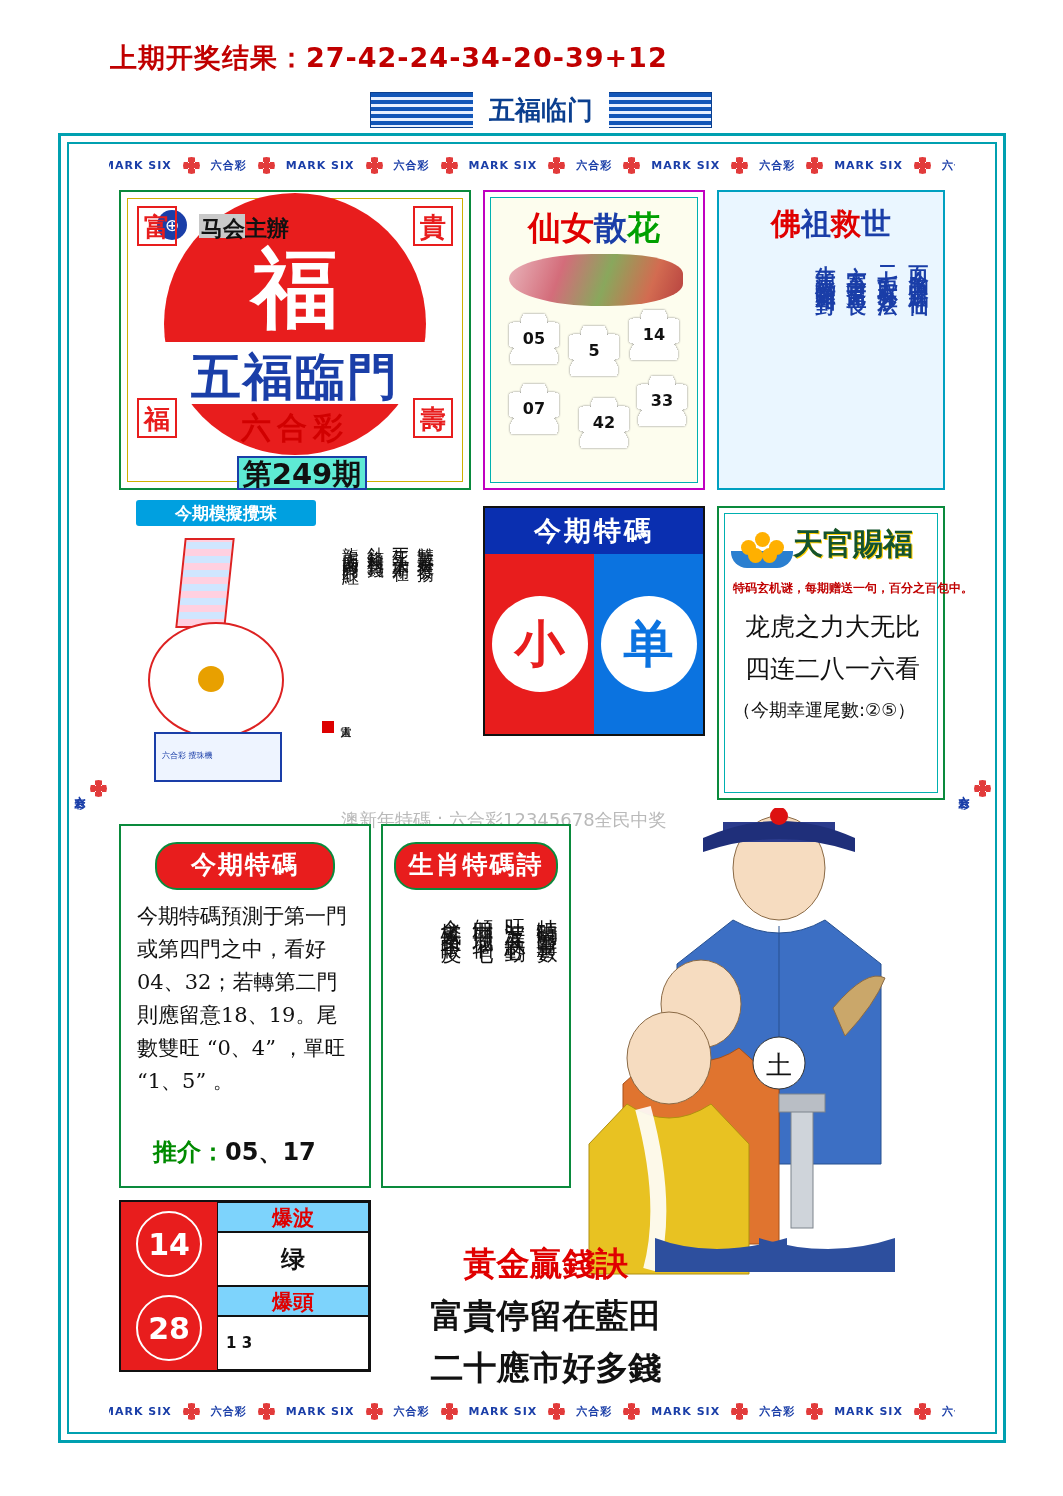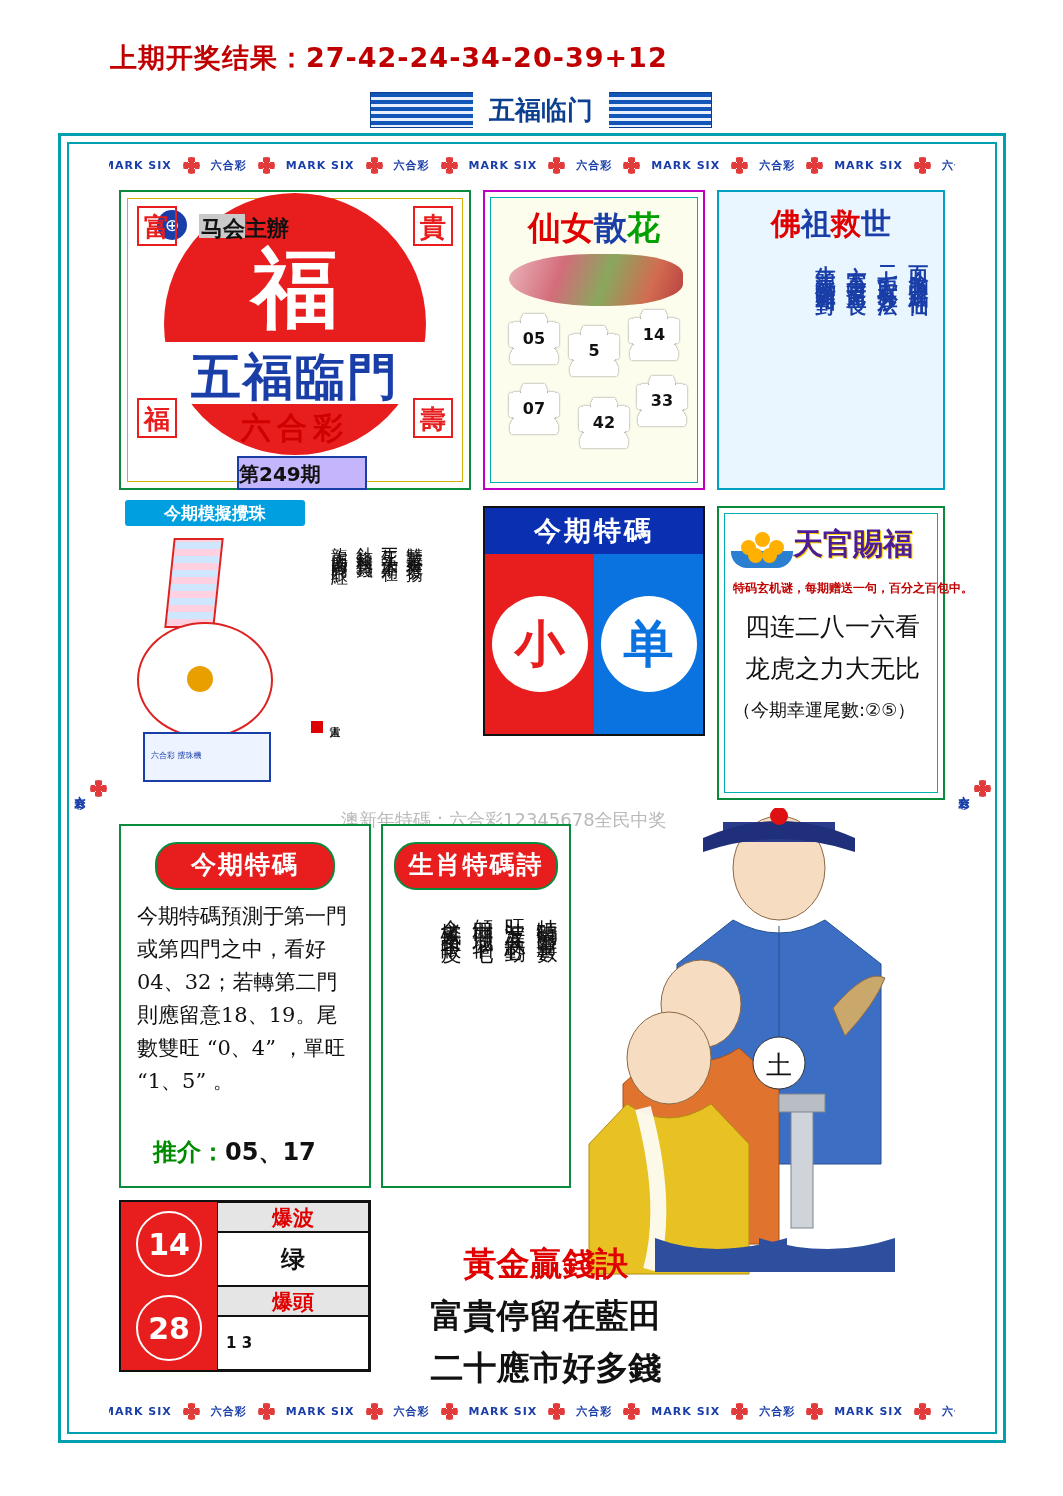--- a/index.html
+++ b/index.html
@@ -85,22 +85,22 @@
     font-size:50px;font-weight:bold;color:#1a3ea8;white-space:nowrap;
     font-family:"DejaVu Serif","Liberation Serif",serif;letter-spacing:2px;
   }
   .subtxt{
     position:absolute;left:50%;top:216px;transform:translateX(-50%);
     font-size:30px;font-weight:bold;color:#d10000;white-space:nowrap;letter-spacing:6px;
     font-family:"DejaVu Serif","Liberation Serif",serif;
   }
   .issue{
     position:absolute;left:116px;top:264px;width:130px;height:34px;
-    border:2px solid #1a3ea8;background:#c4b5fd;color:#111;font-weight:bold;
-    font-size:20px;line-height:32px;box-sizing:border-box;
+    border:2px solid #1a3ea8;background:#5eead4;color:#111;font-weight:bold;
+    font-size:29px;text-align:center;line-height:32px;box-sizing:border-box;
   }
   .corner{position:absolute;width:40px;height:40px;border:2px solid #e81d1d;color:#e81d1d;
           font-size:26px;font-weight:bold;text-align:center;line-height:38px;
           font-family:"DejaVu Serif","Liberation Serif",serif;box-sizing:border-box;}
   .corner.tl{left:16px;top:14px;}
   .corner.tr{right:16px;top:14px;}
   .corner.bl{left:16px;bottom:50px;}
   .corner.br{right:16px;bottom:50px;}
   .host{
     position:absolute;left:80px;top:22px;font-size:22px;font-weight:bold;color:#111;
@@ -149,21 +149,21 @@
     white-space:nowrap;font-size:30px;font-weight:bold;
     font-family:"DejaVu Serif","Liberation Serif",serif;}
   .buddhatitle .a{color:#e00000;}
   .buddhatitle .b{color:#1a3ea8;}
   .vpoem{position:absolute;top:58px;right:10px;display:flex;flex-direction:row;gap:4px;}
   .vline{writing-mode:vertical-rl;text-orientation:upright;font-size:20px;
     color:#1a3ea8;font-weight:bold;letter-spacing:5px;height:212px;
     font-family:"DejaVu Serif","Liberation Serif",serif;}
 
   
-  .simbox{position:absolute;left:2px;top:312px;width:352px;height:300px;}
+  .simbox{position:absolute;left:13px;top:312px;width:352px;height:300px;}
   .simlabel{
     position:absolute;left:10px;top:0;width:180px;height:26px;background:#00a0e0;
     color:#fff;font-size:17px;font-weight:bold;text-align:center;line-height:26px;
     border-radius:3px;
   }
   .machine{position:absolute;left:14px;top:36px;width:190px;height:250px;}
   .mtube{position:absolute;left:40px;top:2px;width:46px;height:86px;border:2px solid #d22;
          background:repeating-linear-gradient(0deg,#ffd0e0 0 7px,#cfe6ff 7px 14px);transform:skewX(-6deg);}
   .mcircle{position:absolute;left:8px;top:86px;width:132px;height:112px;border:2px solid #d22;
     border-radius:50%;background:#fff;}
@@ -190,21 +190,21 @@
     display:flex;align-items:center;justify-content:center;
     font-size:50px;font-weight:bold;
     font-family:"DejaVu Serif","Liberation Serif",serif;}
   .ball.r{color:#e81d1d;}
   .ball.b{color:#0b73e0;}
 
   
   .tgbox{position:absolute;left:604px;top:318px;width:228px;height:294px;
     border:2px solid #0a8a3c;background:#fff;box-sizing:border-box;}
   .tg-in{position:absolute;inset:5px;border:1px solid #00b0b0;}
-  .tgtitle{position:absolute;left:74px;top:16px;font-size:30px;font-weight:bold;color:#4c1d95;
+  .tgtitle{position:absolute;left:74px;top:16px;font-size:30px;font-weight:bold;color:#14532d;
     white-space:nowrap;font-family:Liberation Sans, sans-serif;
     text-shadow:1px 1px 0 #ffcf00;}
   .bowl{position:absolute;left:12px;top:14px;width:62px;height:46px;}
   .bowl .b{position:absolute;left:0;bottom:0;width:62px;height:17px;border-radius:0 0 16px 16px;background:#2a7fd0;}
   .bowl .g{position:absolute;width:15px;height:15px;border-radius:50%;background:#ffb000;}
   .tgnote{position:absolute;left:14px;top:72px;right:10px;font-size:12px;color:#c00000;font-weight:bold;
     white-space:nowrap;}
   .tgpoem{position:absolute;left:26px;top:98px;font-size:25px;color:#111;line-height:42px;
     font-family:"DejaVu Serif","Liberation Serif",serif;}
   .tgtail{position:absolute;left:14px;top:190px;font-size:18px;color:#111;white-space:nowrap;}
@@ -235,21 +235,21 @@
 
   
   .numbox{position:absolute;left:6px;top:1012px;width:252px;height:172px;
     border:2px solid #111;background:#e81d1d;box-sizing:border-box;display:flex;}
   .numleft{width:96px;display:flex;flex-direction:column;}
   .numcell{flex:1;display:flex;align-items:center;justify-content:center;}
   .numcircle{width:62px;height:62px;border-radius:50%;border:2px solid #fff;background:#e81d1d;
     color:#fff;font-size:30px;font-weight:bold;display:flex;align-items:center;justify-content:center;}
   .numright{flex:1;display:flex;flex-direction:column;}
   .tagrow{flex:1;display:flex;flex-direction:column;}
-  .tag{height:30px;background:#e5e5e5;color:#e00000;font-size:21px;font-weight:bold;
+  .tag{height:30px;background:#7dd3fc;color:#e00000;font-size:21px;font-weight:bold;
     text-align:center;line-height:30px;border:1px solid #111;box-sizing:border-box;}
   .tagval{flex:1;background:#fff;color:#111;font-size:24px;font-weight:bold;
     display:flex;align-items:center;justify-content:center;border:1px solid #111;box-sizing:border-box;}
   .tagval.small{font-size:15px;justify-content:flex-start;padding-left:8px;gap:14px;}
 
   .goldbox{position:absolute;left:268px;top:1052px;width:330px;height:172px;}
   .goldtitle{position:absolute;left:50%;transform:translateX(-50%);top:2px;font-size:33px;font-weight:bold;
     color:#e00000;white-space:nowrap;font-family:"DejaVu Serif","Liberation Serif",serif;}
   .goldline{position:absolute;left:0;width:330px;text-align:center;font-size:33px;color:#111;font-weight:bold;
     font-family:"DejaVu Serif","Liberation Serif",serif;white-space:nowrap;}
@@ -432,22 +432,22 @@
           <div class="b"></div>
           <div class="g" style="left:10px;top:18px"></div>
           <div class="g" style="left:24px;top:10px"></div>
           <div class="g" style="left:38px;top:18px"></div>
           <div class="g" style="left:17px;top:26px"></div>
           <div class="g" style="left:31px;top:26px"></div>
         </div>
         <div class="tgtitle">天官賜福</div>
         <div class="tgnote">特码玄机谜，每期赠送一句，百分之百包中。</div>
         <div class="tgpoem">
+          <div>龙虎之力大无比</div>
           <div>四连二八一六看</div>
-          <div>龙虎之力大无比</div>
         </div>
         <div class="tgtail">（今期幸運尾數:②⑤）</div>
       </div>
 
       <div class="watermark">澳新年特碼：六合彩12345678全民中奖</div>
 
       <div class="tema2">
         <div class="oval">今期特碼</div>
         <div class="body">今期特碼預測于第一門或第四門之中，看好04、32；若轉第二門則應留意18、19。尾數雙旺 “0、4” ，單旺 “1、5” 。</div>
         <div class="rec">

